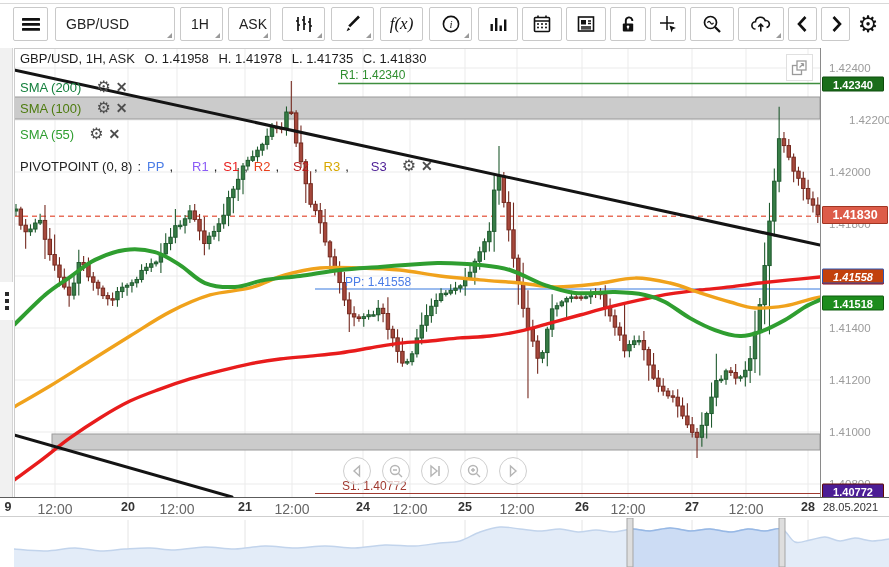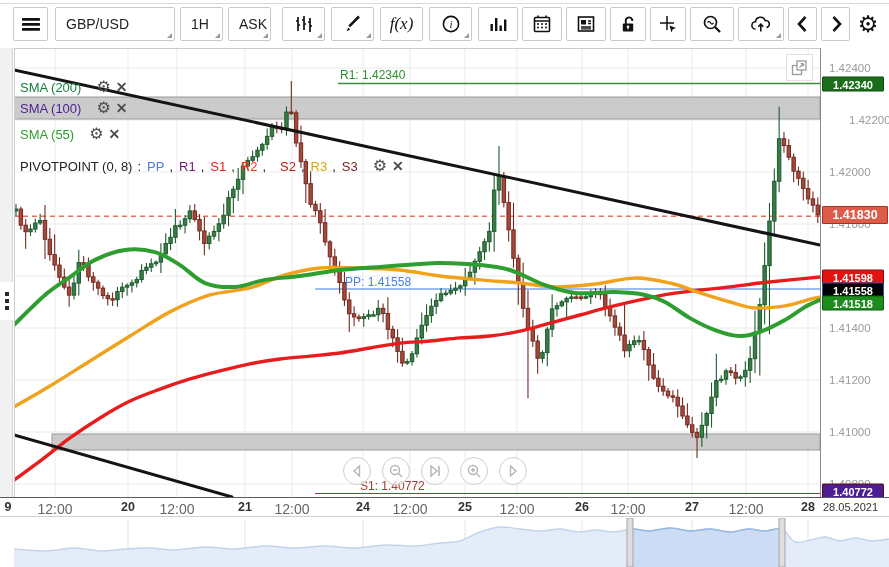--- a/index.html
+++ b/index.html
@@ -594,61 +594,68 @@
         <path d="M14 324.8799999999971C19.2 319.9 35.7 303.0 45 294.9799999999975C54.3 287.0 61.7 282.9 70 277.0399999999954C78.3 271.2 85.8 264.4 95 259.8799999999985C104.2 255.4 115.0 251.3 125 249.99999999999727C135.0 248.7 145.8 249.6 155 252.07999999999936C164.2 254.6 171.7 259.9 180 265.07999999999794C188.3 270.2 195.8 279.4 205 283.02C214.2 286.7 225.0 287.4 235 286.91999999999666C245.0 286.4 254.2 281.7 265 279.8999999999969C275.8 278.1 287.5 277.6 300 276.00000000000017C312.5 274.4 326.7 271.5 340 270.01999999999566C353.3 268.5 366.7 267.9 380 266.8999999999983C393.3 265.9 410.0 264.7 420 264.0399999999969C430.0 263.4 430.0 262.8 440 262.99999999999585C450.0 263.2 468.3 263.9 480 265.07999999999794C491.7 266.2 499.2 266.7 510 270.01999999999566C520.8 273.4 534.2 281.3 545 285.09999999999627C555.8 288.9 563.3 291.7 575 292.89999999999543C586.7 294.1 603.3 291.8 615 292.11999999999614C626.7 292.5 636.7 293.3 645 294.9799999999975C653.3 296.6 657.5 298.1 665 301.9999999999973C672.5 305.9 681.7 313.4 690 318.119999999999C698.3 322.8 706.7 327.1 715 330.0799999999965C723.3 333.1 732.5 335.8 740 336.0600000000011C747.5 336.4 752.5 334.6 760 331.8999999999969C767.5 329.2 777.5 324.1 785 319.9399999999994C792.5 315.8 799.2 310.3 805 306.94000000000085C810.8 303.6 817.5 301.1 820 299.920000000001" fill="none" stroke="#2f9e30" stroke-width="4" stroke-linecap="round" stroke-linejoin="round"></path>
       </g>
       <g>
         <line x1="14" y1="70" x2="820" y2="245" stroke="#141414" stroke-width="3" stroke-linecap="round"></line>
         <line x1="14" y1="435" x2="232" y2="497" stroke="#141414" stroke-width="3" stroke-linecap="round"></line>
       </g>
       <line x1="14.5" y1="48" x2="14.5" y2="497" stroke="#cccccc"></line>
       <line x1="14" y1="48.5" x2="820" y2="48.5" stroke="#cccccc"></line>
     </svg>
 
+  <div class="title-row">
+    <span>GBP/USD, 1H, ASK</span>
+    <span>O. 1.41958</span>
+    <span>H. 1.41978</span>
+    <span>L. 1.41735</span>
+    <span>C. 1.41830</span>
+  </div>
 
   <div id="legend">
       <div class="legend-row" style="left: 20px; top: 79px;">
         <span style="color: #15803d;">SMA (200)</span>
         <span class="gear">⚙</span>
         <span class="close">✕</span>
       </div>
       <div class="legend-row" style="left: 20px; top: 100px;">
-        <span style="color: #4c1d95;">SMA (100)</span>
+        <span style="color: #4d7c0f;">SMA (100)</span>
         <span class="gear">⚙</span>
         <span class="close">✕</span>
       </div>
       <div class="legend-row" style="left: 20px; top: 126px;">
         <span style="color: rgb(47, 158, 48);">SMA (55)</span>
         <span class="gear">⚙</span>
         <span class="close">✕</span>
       </div>
       <div class="legend-row" style="left: 20px; top: 158px;">
         <span style="color: rgb(34, 34, 34);">PIVOTPOINT (0, 8)</span>
         <span style="color: rgb(34, 34, 34);"> : </span>
         <span style="color: rgb(74, 124, 230); margin-left: 1px;">PP</span>
         <span style="color: rgb(34, 34, 34);">, </span>
-        <span style="color: #701a75; margin-left: 1px;">R1</span>
+        <span style="color: #8b5cf6; margin-left: 14px;">R1</span>
         <span style="color: rgb(34, 34, 34);">, </span>
         <span style="color: rgb(232, 28, 28); margin-left: 1px;">S1</span>
         <span style="color: rgb(34, 34, 34);">, </span>
         <span style="color: rgb(232, 64, 28); margin-left: 1px;">R2</span>
         <span style="color: rgb(34, 34, 34);">, </span>
         <span style="color: #b91c1c; margin-left: 9px;">S2</span>
         <span style="color: rgb(34, 34, 34);">, </span>
         <span style="color: rgb(216, 168, 0); margin-left: 1px;">R3</span>
         <span style="color: rgb(34, 34, 34);">, </span>
-        <span style="color: #7f1d1d; margin-left: 1px;">S3</span>
+        <span style="color: #4c1d95; margin-left: 17px;">S3</span>
         <span class="gear">⚙</span>
         <span class="close">✕</span>
       </div>
     </div>
 
   <div class="pivot-lbl" style="left:340px;top:68px;color:#2f8e2f">R1: 1.42340</div>
   <div class="pivot-lbl" style="left:345px;top:275px;color:#4a7ce6">PP: 1.41558</div>
-  <div class="pivot-lbl" style="left:360px;top:479px;color:#a03a30">S1: 1.40772</div>
+  <div class="pivot-lbl" style="left:342px;top:479px;color:#a03a30">S1: 1.40772</div>
 
   <div class="popup-btn">
     <svg width="17" height="17" viewBox="0 0 17 17">
       <rect x="1.5" y="6.5" width="9" height="9" fill="none" stroke="#9a9a9a" stroke-width="1.3"></rect>
       <rect x="6" y="2" width="9" height="9" fill="#fff" stroke="#9a9a9a" stroke-width="1.3"></rect>
       <path d="M8.5 8.5 L12.5 4.5 M12.5 4.5 H9.8 M12.5 4.5 V7.2" stroke="#9a9a9a" stroke-width="1.2" fill="none"></path>
     </svg>
   </div>
 
   <div id="zoomctrl">
@@ -698,21 +705,21 @@
       <span class="ptick" style="top: 124px;">1.42000</span>
       <span class="ptick" style="top: 176px;">1.41800</span>
       <span class="ptick" style="top: 228px;">1.41600</span>
       <span class="ptick" style="top: 280px;">1.41400</span>
       <span class="ptick" style="top: 332px;">1.41200</span>
       <span class="ptick" style="top: 384px;">1.41000</span>
       <span class="ptick" style="top: 436px;">1.40800</span>
       <div class="pbadge" style="top: 36px; background: rgb(26, 110, 26); border: 1px solid rgb(12, 76, 12);">1.42340</div>
       <div class="pbadge big" style="top: 167px; background: rgb(221, 92, 73); border: 1px solid rgb(160, 53, 34);">1.41830</div>
       <div class="pbadge" style="top: 229px; background: rgb(229, 18, 18); border: 1px solid rgb(138, 11, 11);">1.41598</div>
-      <div class="pbadge" style="top: 242px; background: #000000; border: 1px solid rgb(45, 85, 176);">1.41558</div>
+      <div class="pbadge" style="top: 228px; background: #c2410c; border: 1px solid rgb(45, 85, 176); font-style: italic;">1.41558</div>
       <div class="pbadge" style="top: 255px; background: rgb(29, 140, 29); border: 1px solid rgb(15, 92, 15);">1.41518</div>
       <div class="pbadge" style="top: 443px; background: #4c1d95; border: 1px solid rgb(95, 10, 6);">1.40772</div>
     </div>
 
   <div class="time-axis" id="taxis">
     <span class="date-lbl">28.05.2021</span>
   <span class="ttick bold" style="left: 8px;">9</span>
       <span class="ttick" style="left: 55px;">12:00</span>
       <span class="ttick bold" style="left: 128px;">20</span>
       <span class="ttick" style="left: 177px;">12:00</span>

